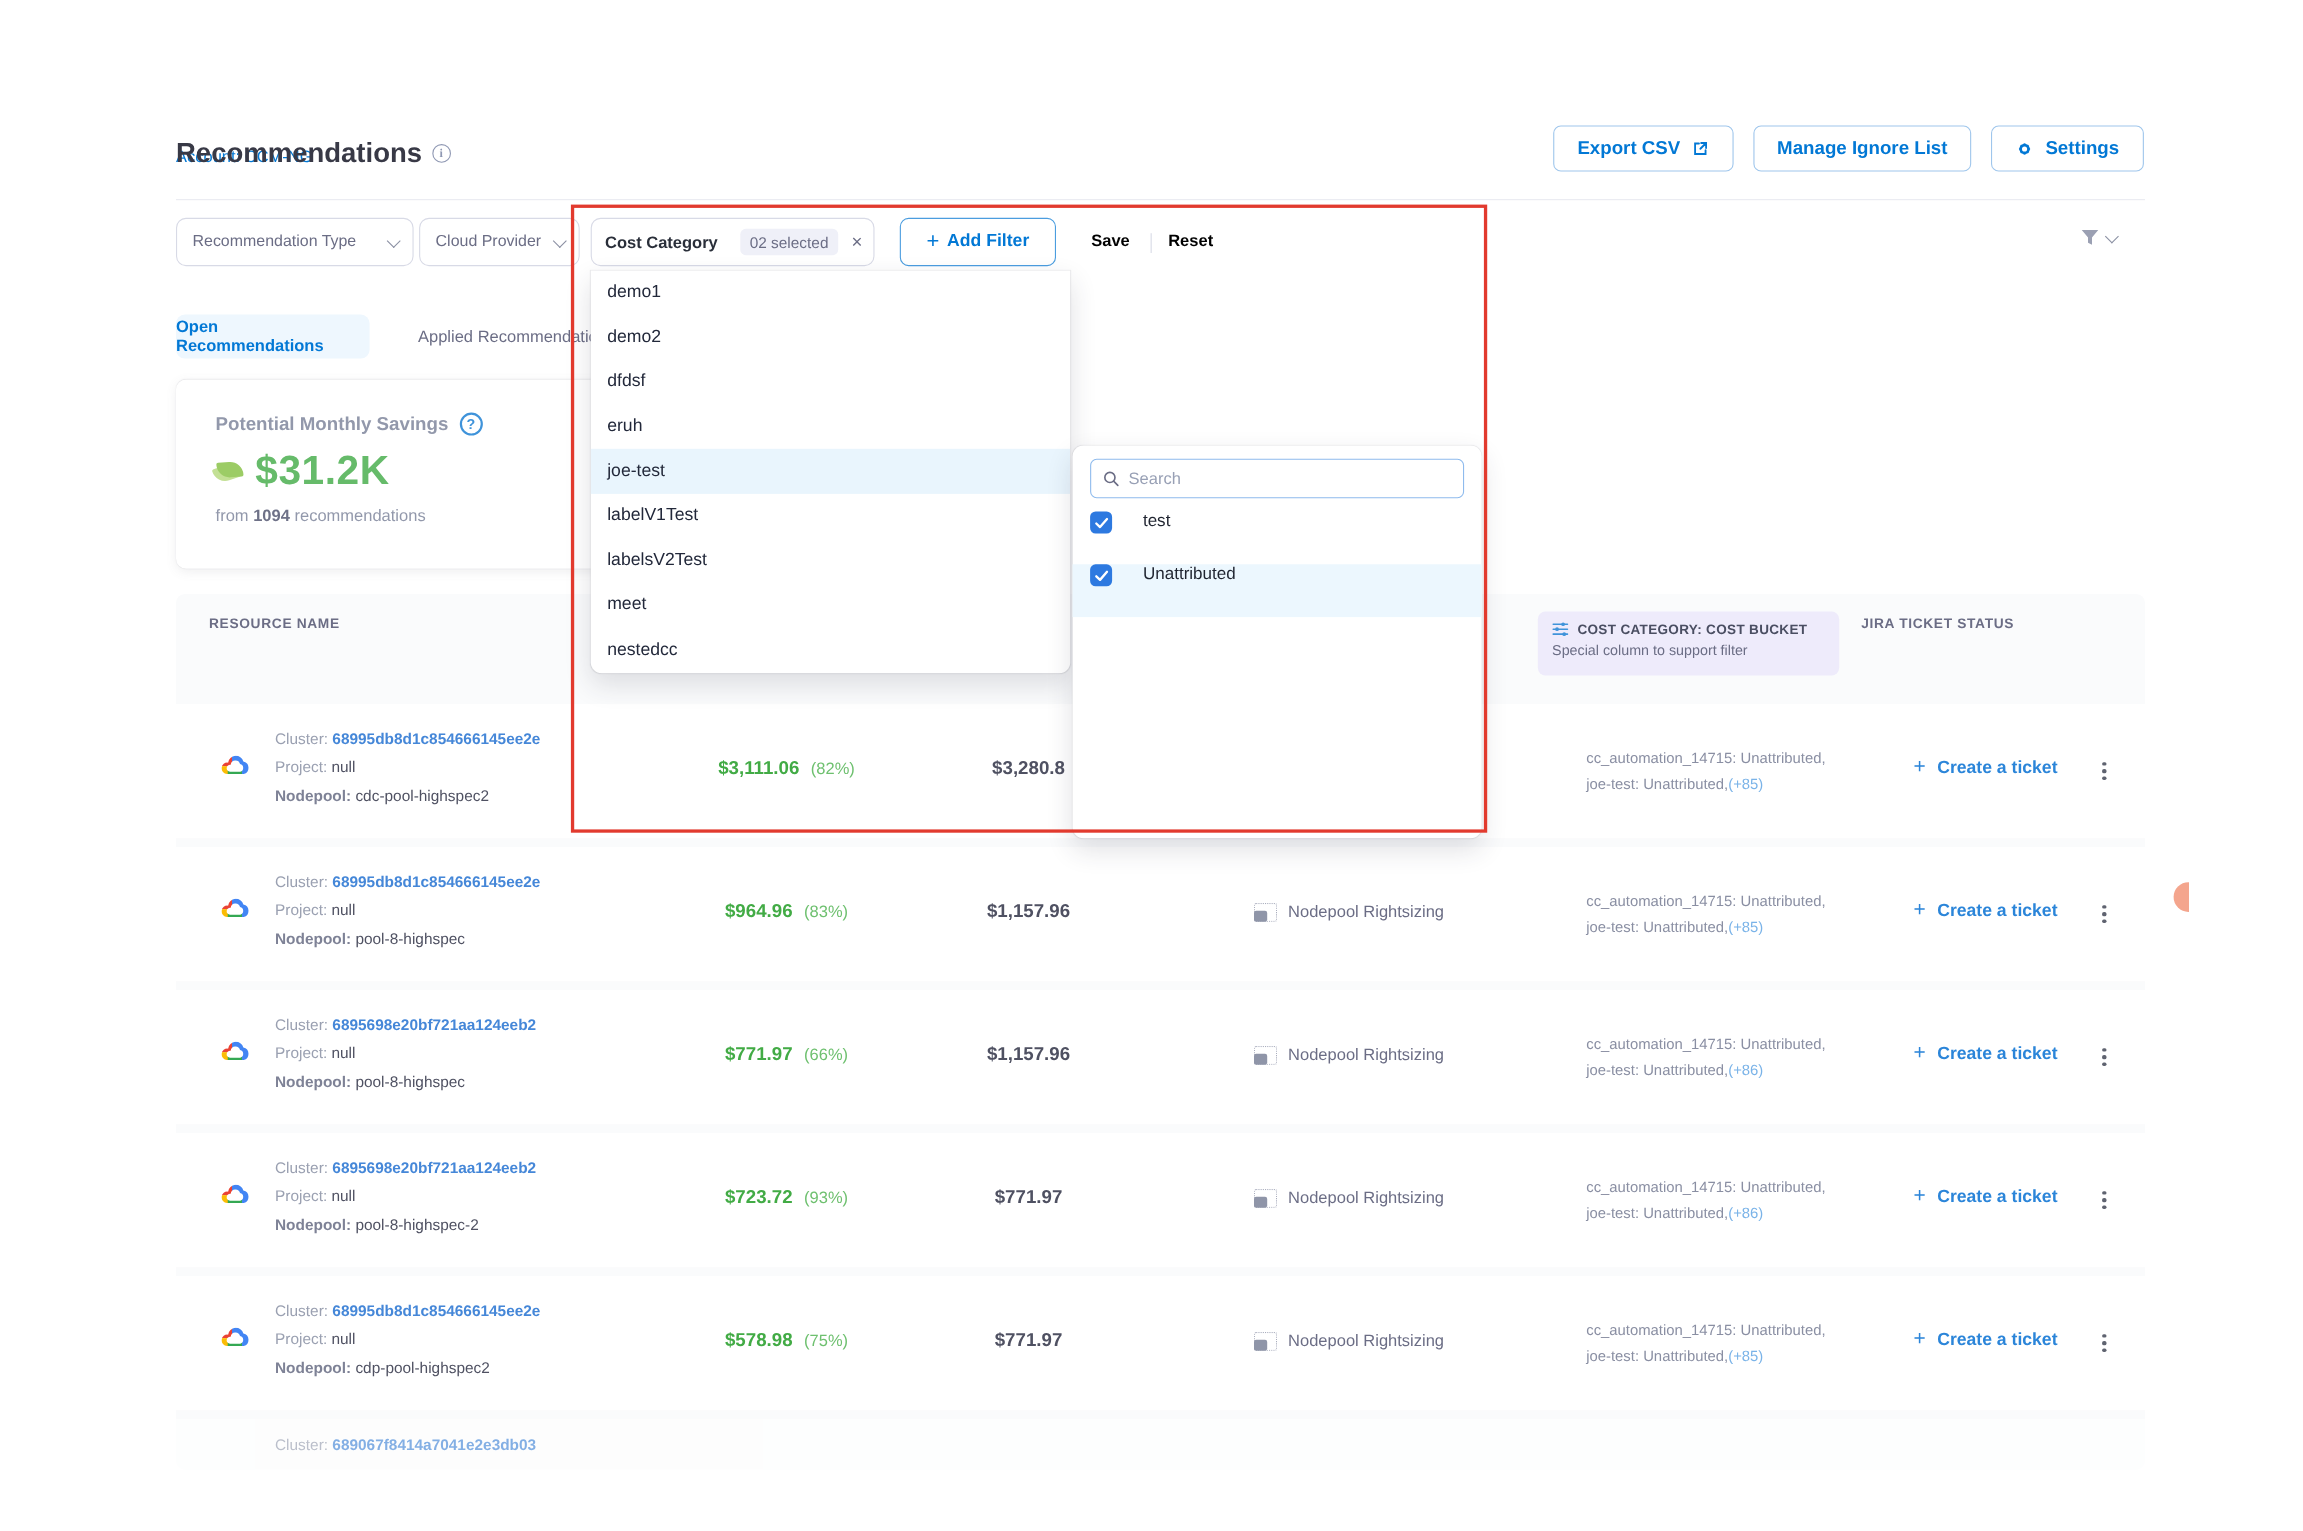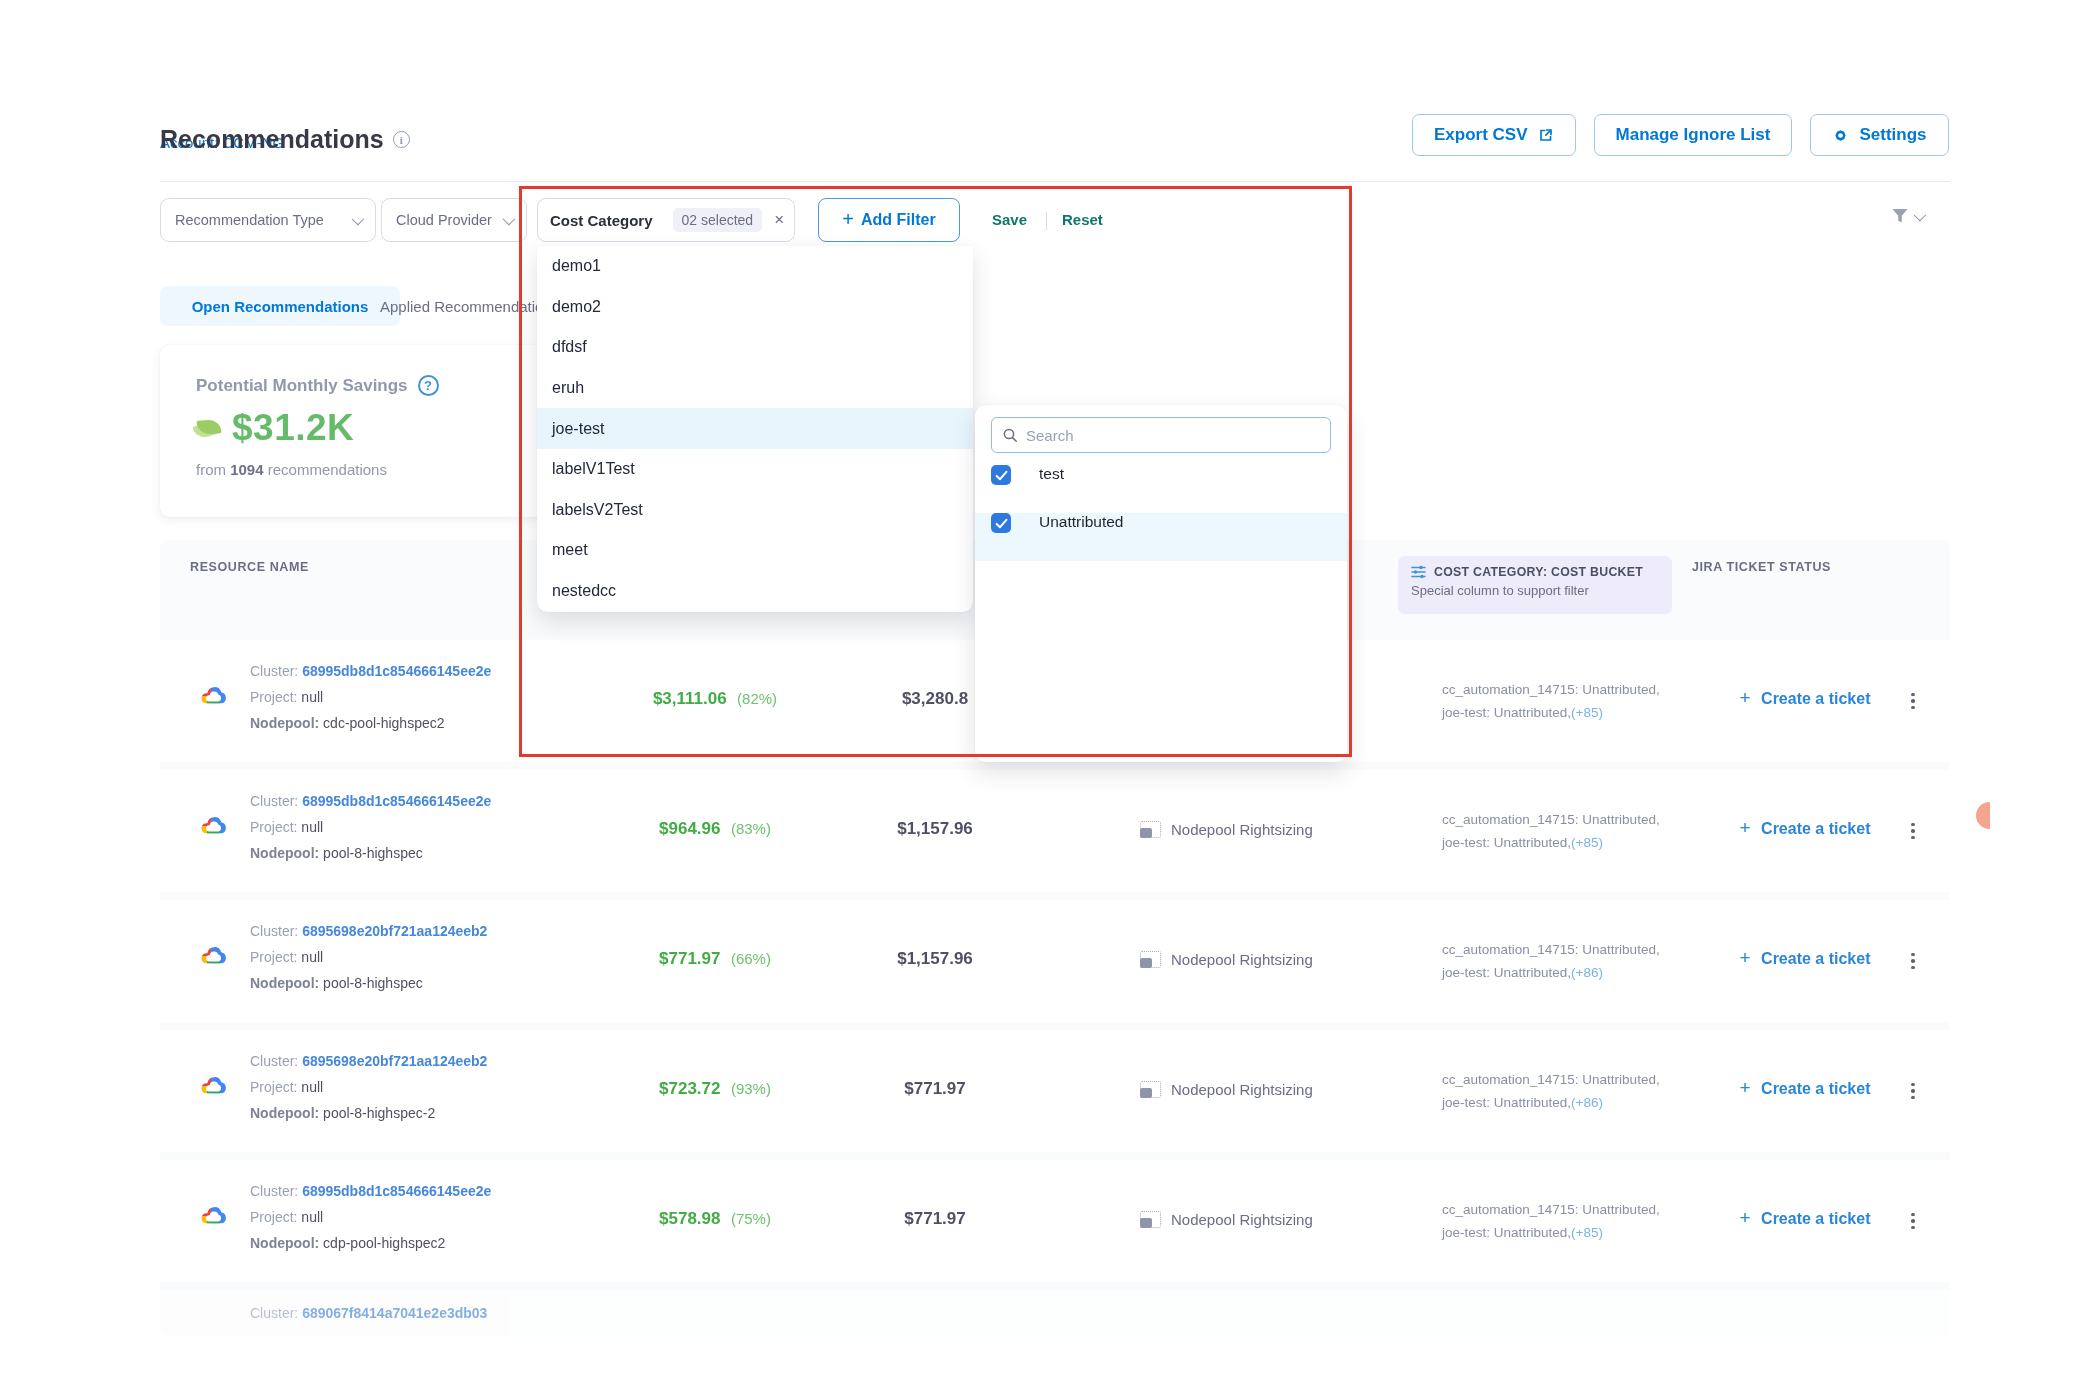--- a/index.html
+++ b/index.html
@@ -25,26 +25,26 @@
     transform:rotate(45deg) translateY(-2px); margin-left:10px; flex:none; }
   .cost-pill { position:absolute; left:537px; top:198px; width:258px; height:44px; background:#fff; border:1px solid #d8dae6;
     border-radius:9px; display:flex; align-items:center; padding:0 12px; gap:10px; cursor:pointer; }
   .cost-pill .lbl { font-size:15px; font-weight:700; color:#2a2f3a; white-space:nowrap; }
   .cost-pill .vsep { width:1px; height:20px; background:#d8dae6; }
   .count-badge { background:#eff0f8; border-radius:5px; padding:4px 9px; font-size:14px; color:#6b6d85; white-space:nowrap; }
   .x-close { color:#6b6d85; font-size:17px; margin-left:2px; cursor:pointer; }
   .add-filter-btn { position:absolute; left:818px; top:198px; width:142px; height:44px; border:1.6px solid #4b9ddf; border-radius:8px;
     background:#fff; color:#0278d5; font-weight:700; font-size:16px; display:flex; align-items:center; justify-content:center; gap:7px; cursor:pointer; }
   .add-filter-btn .plus { font-size:20px; font-weight:400; margin-top:-2px; }
-  .link-action { position:absolute; top:211px; font-size:15px; font-weight:700; color:#0f766e; cursor:pointer; }
+  .link-action { position:absolute; top:211px; font-size:15px; font-weight:700; color:#000000; cursor:pointer; }
   .save-reset-sep { position:absolute; left:1046px; top:212px; width:1px; height:18px; background:#d8dae6; }
   .funnel-wrap { position:absolute; left:1890px; top:207px; display:flex; align-items:center; gap:4px; cursor:pointer; }
 
   
-  .tab-active { position:absolute; left:160px; top:286px; width:240px; height:40px; background:#eef7fe; border-radius:8px;
+  .tab-active { position:absolute; left:160px; top:286px; width:176px; height:40px; background:#eef7fe; border-radius:8px;
     color:#0278d5; font-weight:700; font-size:15px; display:flex; align-items:center; justify-content:center; cursor:pointer; }
   .tab-inactive { position:absolute; left:368px; top:286px; width:230px; height:40px; color:#6b6d85; font-size:15px;
     display:flex; align-items:center; padding-left:12px; white-space:nowrap; overflow:hidden; cursor:pointer; }
 
   
   .savings-card { position:absolute; left:160px; top:345px; width:402px; height:172px; background:#fff; border-radius:9px;
     box-shadow:0 0 1px rgba(40,41,61,.14), 0 3px 10px rgba(96,97,112,.10); }
   .sc-title-row { position:absolute; left:36px; top:30px; display:flex; align-items:center; gap:10px; }
   .sc-title { font-size:17px; font-weight:700; color:#9298ab; }
   .q-icon { width:21px; height:21px; border:2px solid #3f93da; border-radius:50%; color:#3f93da; font-size:13px; font-weight:700;

